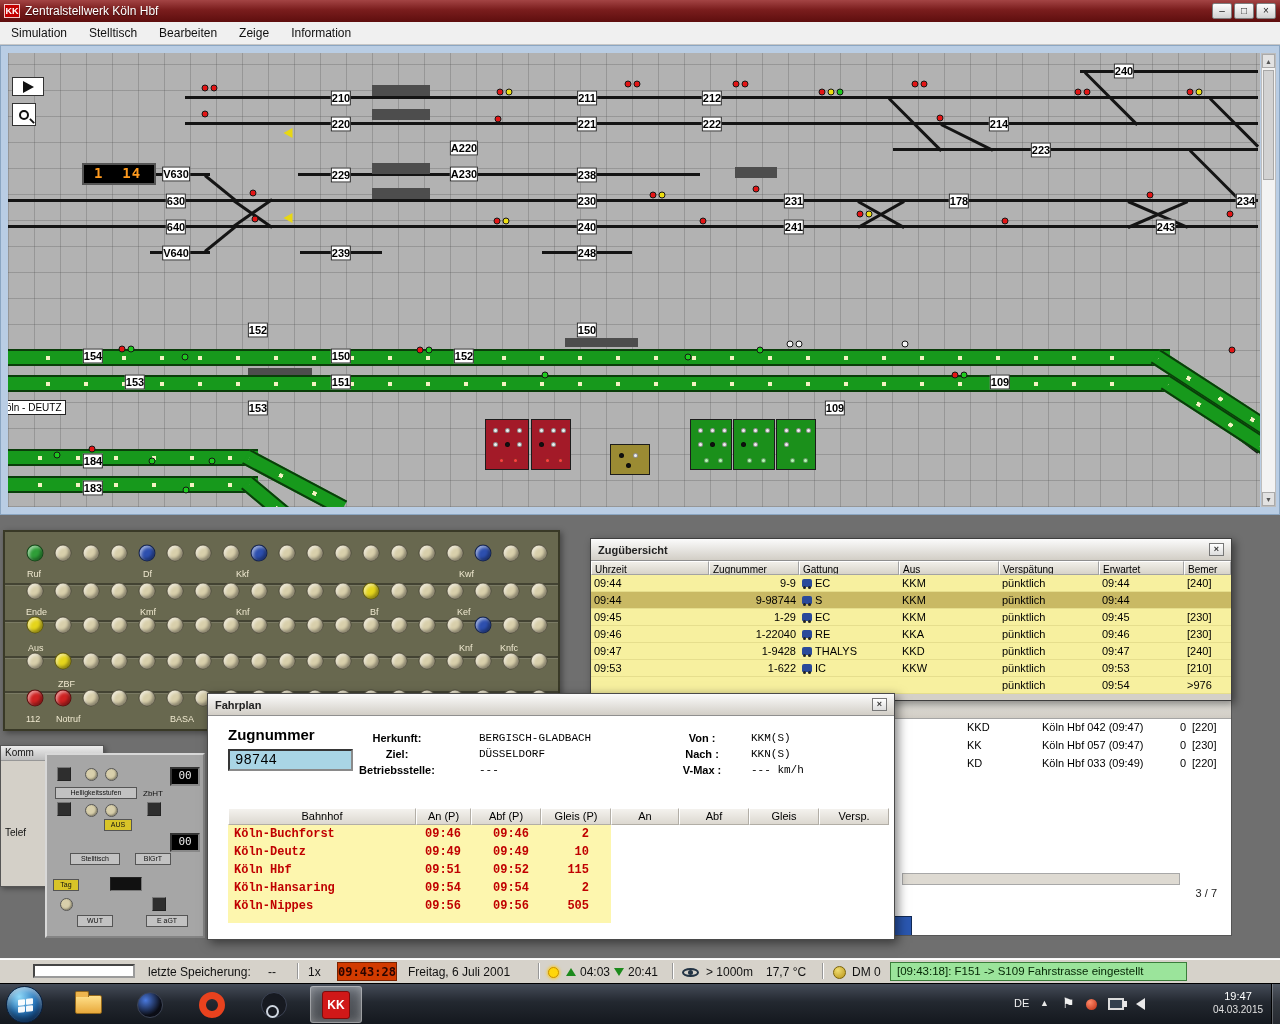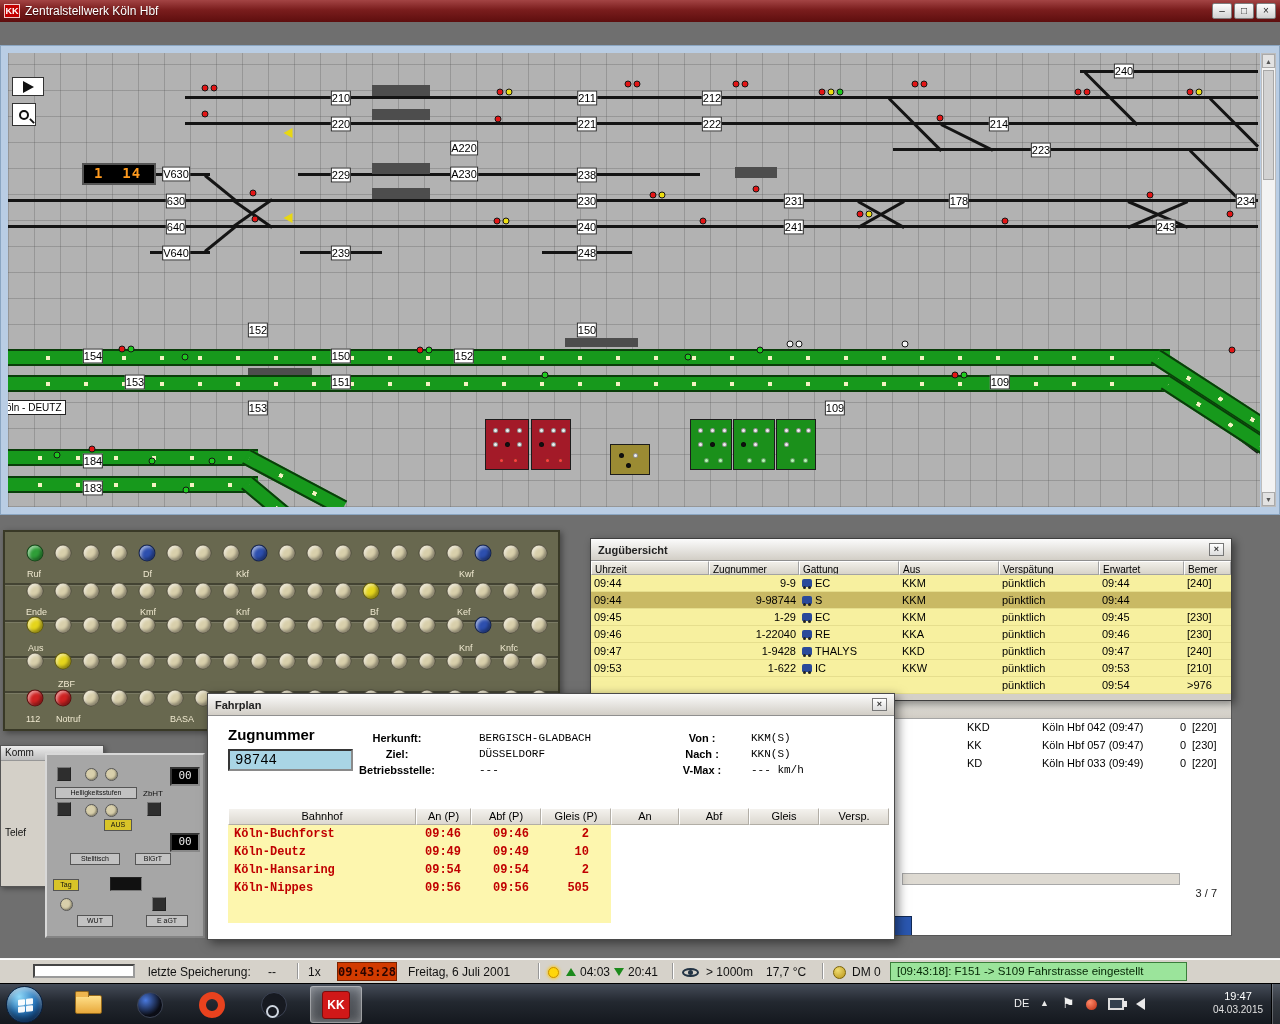--- a/index.html
+++ b/index.html
@@ -33,21 +33,21 @@
     font-size:7px;text-align:center;line-height:13px;color:#555;}
   .vs-thumb{position:absolute;left:1px;top:16px;width:11px;height:110px;background:#d2d2d2;border:1px solid #a8a8a8;}
   .tline{position:absolute;height:3px;background:#141414;transform-origin:0 50%;}
   .gband{position:absolute;background:#17991c;border-top:2px solid #0a3d0a;border-bottom:2px solid #0a3d0a;z-index:2;}
   .gdash{position:absolute;left:4px;top:5px;width:96%;height:4px;
     background:repeating-linear-gradient(90deg,transparent 0 34px,#f5f3c4 34px 38px);}
   .plat{position:absolute;background:#4d4d4d;z-index:1;}
   .tpanel{position:absolute;border:1px solid #1c1c1c;z-index:3;}
   .pdot{position:absolute;width:5px;height:5px;border-radius:50%;border:1px solid rgba(0,0,0,.4);}
   .tlabel{position:absolute;transform:translate(-50%,-50%);background:#fff;border:1px solid #222;
-    font-size:11px;line-height:13px;padding:0 0;color:#000;white-space:nowrap;z-index:6;}
+    font-size:11px;line-height:13px;padding:0 0;color:#000;white-space:nowrap;z-index:6;font-weight:bold;}
   .sig{position:absolute;width:7px;height:7px;border-radius:50%;border:1px solid #161616;
     transform:translate(-50%,-50%);z-index:5;}
   .sig.r{background:#e31515;} .sig.g{background:#1ecb1e;} .sig.y{background:#ecde12;}
   .sig.w{background:#f4f4f4;}
   .yarrow{position:absolute;width:0;height:0;border-top:5px solid transparent;border-bottom:5px solid transparent;
     border-right:9px solid #e8d812;transform:translate(-50%,-50%);z-index:5;}
   .clock-display{position:absolute;left:74px;top:110px;width:74px;height:22px;background:#000;
     border:2px solid #555;color:#ff9a1e;font-family:"DejaVu Sans Mono",monospace;font-size:14px;font-weight:bold;
     line-height:17px;padding-left:10px;white-space:pre;letter-spacing:1px;z-index:6;}
   .station-label{position:absolute;left:-6px;top:347px;background:#fff;border:1px solid #222;
@@ -210,20 +210,27 @@
   <header class="titlebar">
     <span class="app-icon">KK</span>
     <span class="title-text">Zentralstellwerk Köln Hbf</span>
     <span class="win-btns">
       <span class="wbtn">–</span>
       <span class="wbtn">□</span>
       <span class="wbtn">×</span>
     </span>
   </header>
 
+  <nav class="menubar" id="menubar">
+      <div class="menu-item">Simulation</div>
+      <div class="menu-item">Stelltisch</div>
+      <div class="menu-item">Bearbeiten</div>
+      <div class="menu-item">Zeige</div>
+      <div class="menu-item">Information</div>
+    </nav>
 
   <div class="track-frame">
     <div class="track-view" id="trackview">
       <div class="sim-btn sim-play">
         <span class="play-tri"></span>
       </div>
       <div class="sim-btn sim-zoom">
         <span class="lens"></span>
       </div>
       <div class="clock-display">1  14</div>
@@ -709,20 +716,26 @@
             <span class="fp-cell" style="width: 70px; text-align: right; padding-left: 0px; padding-right: 12px;">09:46</span>
             <span class="fp-cell" style="width: 70px; text-align: right; padding-left: 0px; padding-right: 22px;">2</span>
           </div>
           <div class="fp-row">
             <span class="fp-cell" style="width: 188px; text-align: left; padding-left: 6px; padding-right: 0px;">Köln-Deutz</span>
             <span class="fp-cell" style="width: 55px; text-align: right; padding-left: 0px; padding-right: 10px;">09:49</span>
             <span class="fp-cell" style="width: 70px; text-align: right; padding-left: 0px; padding-right: 12px;">09:49</span>
             <span class="fp-cell" style="width: 70px; text-align: right; padding-left: 0px; padding-right: 22px;">10</span>
           </div>
           <div class="fp-row">
+            <span class="fp-cell" style="width: 188px; text-align: left; padding-left: 6px; padding-right: 0px;">Köln Hbf</span>
+            <span class="fp-cell" style="width: 55px; text-align: right; padding-left: 0px; padding-right: 10px;">09:51</span>
+            <span class="fp-cell" style="width: 70px; text-align: right; padding-left: 0px; padding-right: 12px;">09:52</span>
+            <span class="fp-cell" style="width: 70px; text-align: right; padding-left: 0px; padding-right: 22px;">115</span>
+          </div>
+          <div class="fp-row">
             <span class="fp-cell" style="width: 188px; text-align: left; padding-left: 6px; padding-right: 0px;">Köln-Hansaring</span>
             <span class="fp-cell" style="width: 55px; text-align: right; padding-left: 0px; padding-right: 10px;">09:54</span>
             <span class="fp-cell" style="width: 70px; text-align: right; padding-left: 0px; padding-right: 12px;">09:54</span>
             <span class="fp-cell" style="width: 70px; text-align: right; padding-left: 0px; padding-right: 22px;">2</span>
           </div>
           <div class="fp-row">
             <span class="fp-cell" style="width: 188px; text-align: left; padding-left: 6px; padding-right: 0px;">Köln-Nippes</span>
             <span class="fp-cell" style="width: 55px; text-align: right; padding-left: 0px; padding-right: 10px;">09:56</span>
             <span class="fp-cell" style="width: 70px; text-align: right; padding-left: 0px; padding-right: 12px;">09:56</span>
             <span class="fp-cell" style="width: 70px; text-align: right; padding-left: 0px; padding-right: 22px;">505</span>

